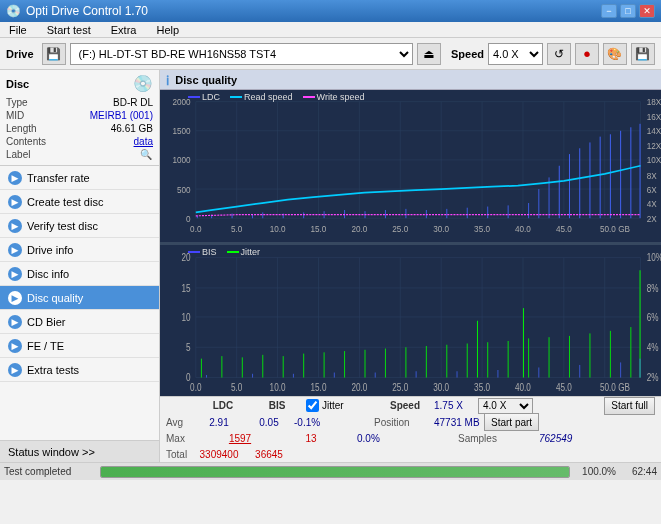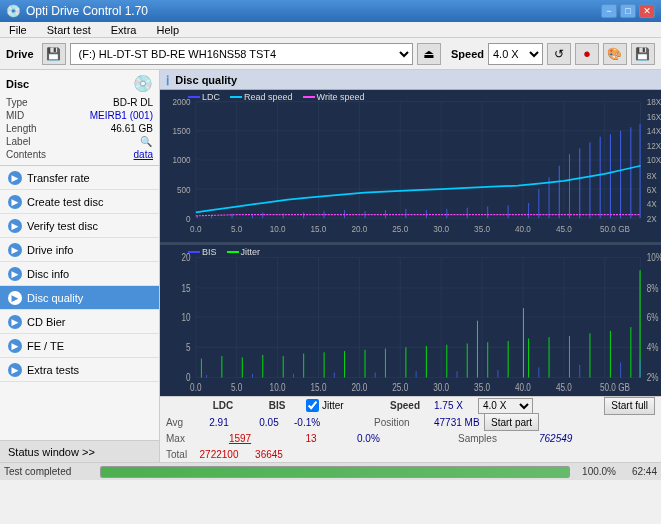--- a/index.html
+++ b/index.html
@@ -262,26 +262,26 @@
       </div>
       <div class="disc-info-row">
         <span class="disc-info-label">MID</span>
         <span class="disc-info-value blue">MEIRB1 (001)</span>
       </div>
       <div class="disc-info-row">
         <span class="disc-info-label">Length</span>
         <span class="disc-info-value">46.61 GB</span>
       </div>
       <div class="disc-info-row">
+        <span class="disc-info-label">Contents</span>
+        <span class="disc-info-value link">data</span>
+      </div>
+      <div class="disc-info-row">
         <span class="disc-info-label">Label</span>
         <span class="disc-info-value">🔍</span>
-      </div>
-      <div class="disc-info-row">
-        <span class="disc-info-label">Contents</span>
-        <span class="disc-info-value link">data</span>
       </div>
     </div>
 
     <div class="sidebar-nav">
       <div class="nav-item">
         <span class="nav-icon blue">▶</span>
         <span>Transfer rate</span>
       </div>
       <div class="nav-item">
         <span class="nav-icon blue">▶</span>
@@ -574,21 +574,21 @@
         <span style="min-width:28px;color:#555;">Max</span>
         <span style="min-width:50px;text-align:center;color:#cc0000;text-decoration:underline;">1597</span>
         <span style="min-width:50px;text-align:center;color:#cc0000;">13</span>
         <span style="min-width:80px;color:#00008b;">0.0%</span>
         <span style="color:#555;min-width:60px;">Samples</span>
         <span style="color:#00008b;font-style:italic;">762549</span>
       </div>
 
       <div style="display:flex;padding:1px 6px;align-items:center;height:16px;font-size:10px;">
         <span style="min-width:28px;color:#555;">Total</span>
-        <span style="min-width:50px;text-align:center;color:#cc0000;">2722100</span>
+        <span style="min-width:50px;text-align:center;color:#cc0000;">3309400</span>
         <span style="min-width:50px;text-align:center;color:#cc0000;">36645</span>
       </div>
     </div>
   </div>
 </div>
 
 <div class="progress-bar-container">
   <span style="font-size:10px;color:#333;min-width:90px;">Test completed</span>
   <div class="progress-bar-bg">
     <div class="progress-bar-fill" style="width: 100%;"></div>

